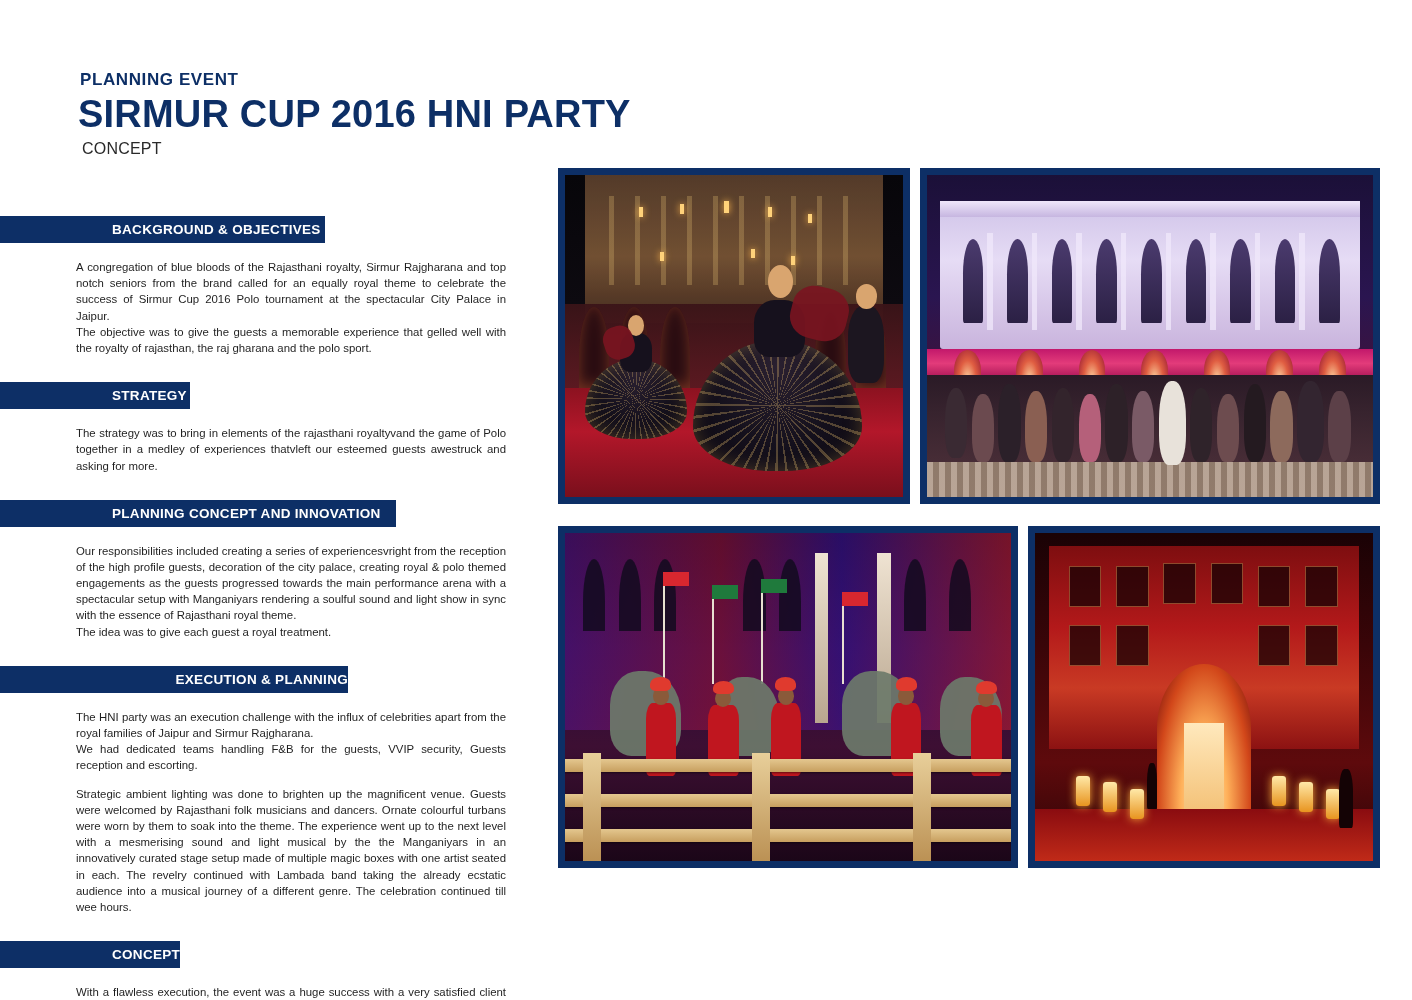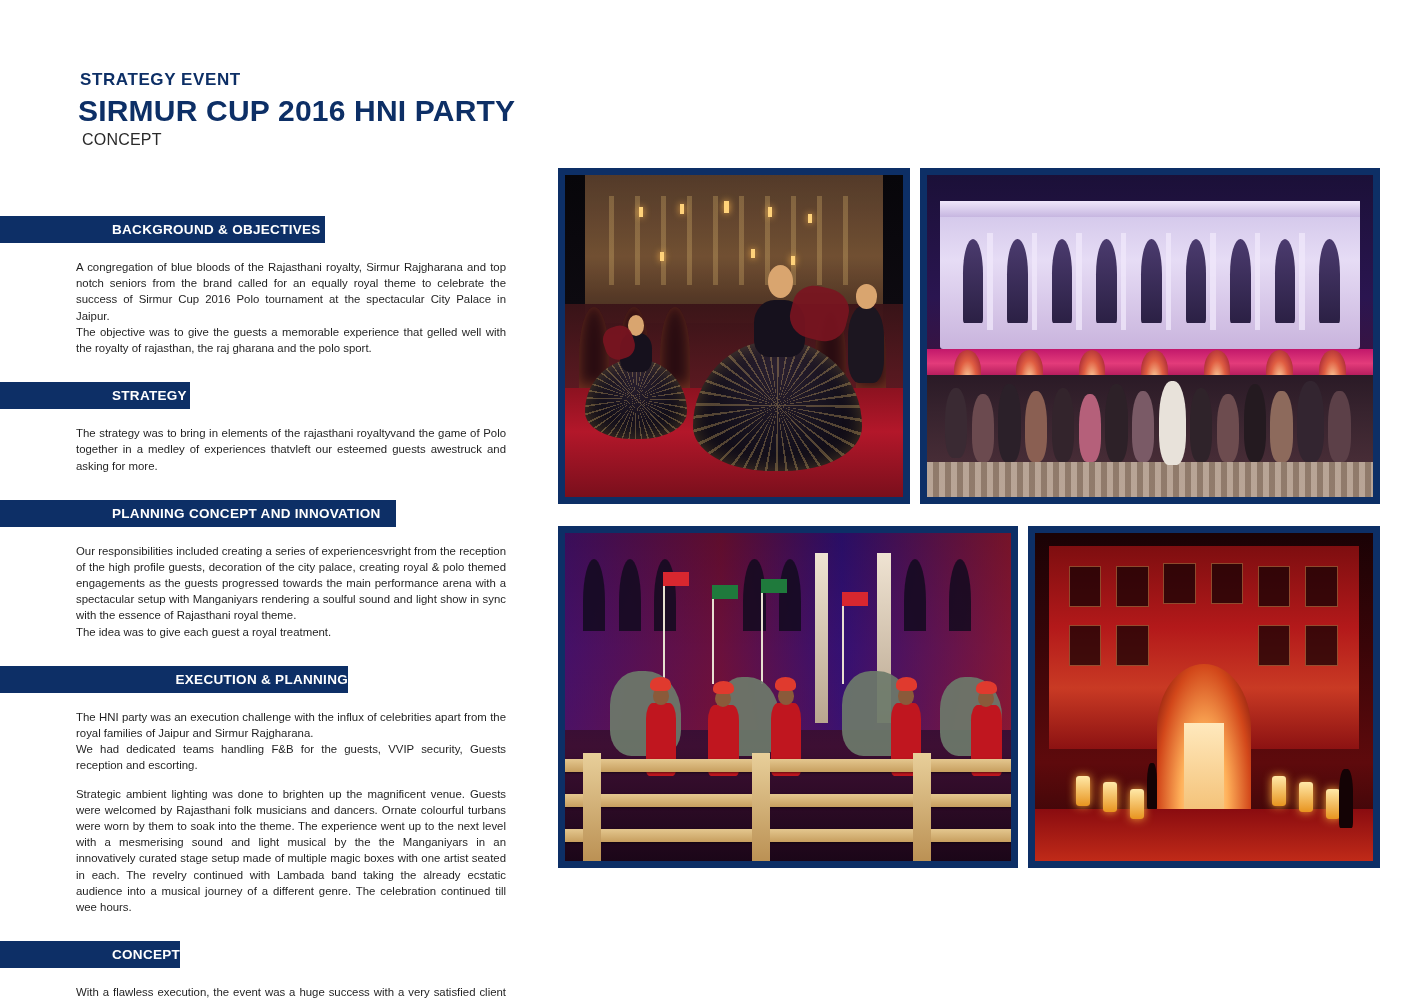--- a/index.html
+++ b/index.html
@@ -24,21 +24,21 @@
     width: 600px;
   }
   .eyebrow {
     font-size: 17px;
     font-weight: bold;
     letter-spacing: 0.6px;
     color: #0d2f66;
     margin: 0 0 4px 2px;
   }
   .main-title {
-    font-size: 30px;
+    font-size: 38px;
     font-weight: bold;
     letter-spacing: 0.2px;
     color: #0d2f66;
     margin: 0 0 4px 0;
     line-height: 1.1;
   }
   .subtitle {
     font-size: 16px;
     color: #2a2a2a;
     margin: 0 0 0 4px;
@@ -201,21 +201,21 @@
   .ph4-floor { position:absolute; left:0; bottom:0; width:100%; height:16%;
     background: linear-gradient(#8a0c10, #c02a18); }
   .ph4-lamp { position:absolute; width:14px; height:30px;
     background: linear-gradient(#ffe9a8, #e8941f); border-radius:3px; box-shadow:0 0 10px #ffae3a; }
   .ph4-person { position:absolute; background:#140305; border-radius:40% 40% 10% 10%; }
 </style>
 </head>
 <body>
 
 <div class="header">
-  <div class="eyebrow">STRATEGY EVENT</div>
+  <div class="eyebrow">PLANNING EVENT</div>
   <h1 class="main-title">SIRMUR CUP 2016 HNI PARTY</h1>
   <div class="subtitle">CONCEPT</div>
 </div>
 
 <div class="left-col">
 
   <div class="section sec-bg">
     <div class="band-bg band-w1">
       <div class="section-band">BACKGROUND &amp; OBJECTIVES</div>
     </div>

